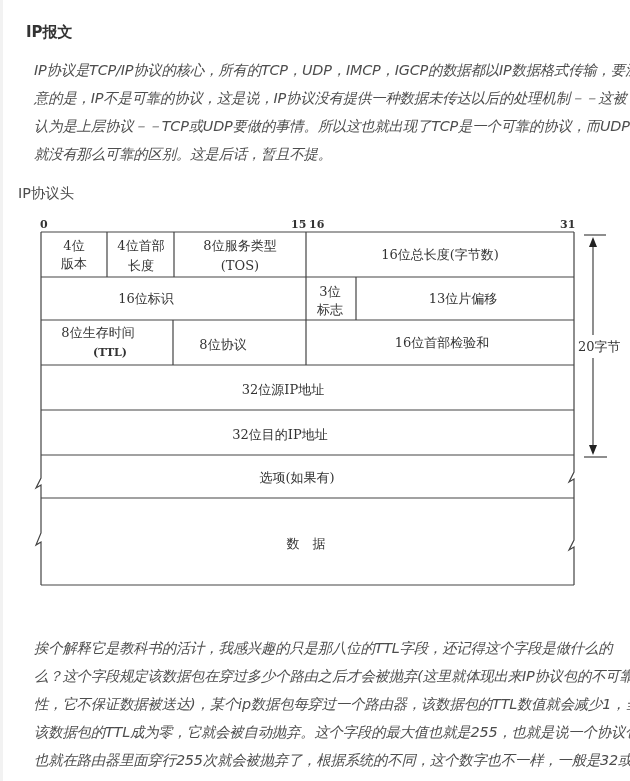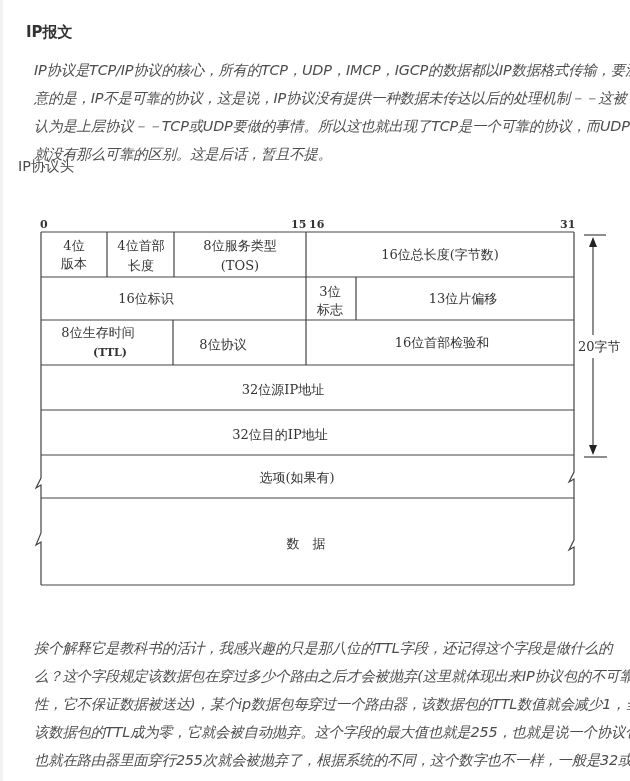--- a/index.html
+++ b/index.html
@@ -9,21 +9,21 @@
     position:relative;
   }
   .left-rule { position:absolute; left:0; top:0; width:3px; height:781px; background:#f2f2f2; }
   .content { position:absolute; left:18px; top:0; width:610px; }
   h3.title {
     position:absolute; left:0; top:14px; margin:8px; font-size:15px; font-weight:bold; color:#333;
     line-height:20px;
   }
   .para { position:absolute; left:0; margin:16px; font-size:14.4px; line-height:28px; color:#4d4d4d; letter-spacing:-0.2px;font-style:italic; }
   .p1 { top:40px; width:606px; }
-  .sub { position:absolute; left:0; top:152px; margin:0; font-size:14.4px; line-height:28px; color:#4d4d4d; }
+  .sub { position:absolute; left:0; top:179px; margin:0; font-size:14.4px; line-height:28px; color:#4d4d4d; }
   .p2 { top:618px; width:606px; }
   .diagram { position:absolute; left:0; top:0; }
   svg text { font-family:"DejaVu Serif","Liberation Serif",serif; fill:#333; }
 </style>
 </head>
 <body>
 
 <div class="left-rule"></div>
 
 <div class="content">

